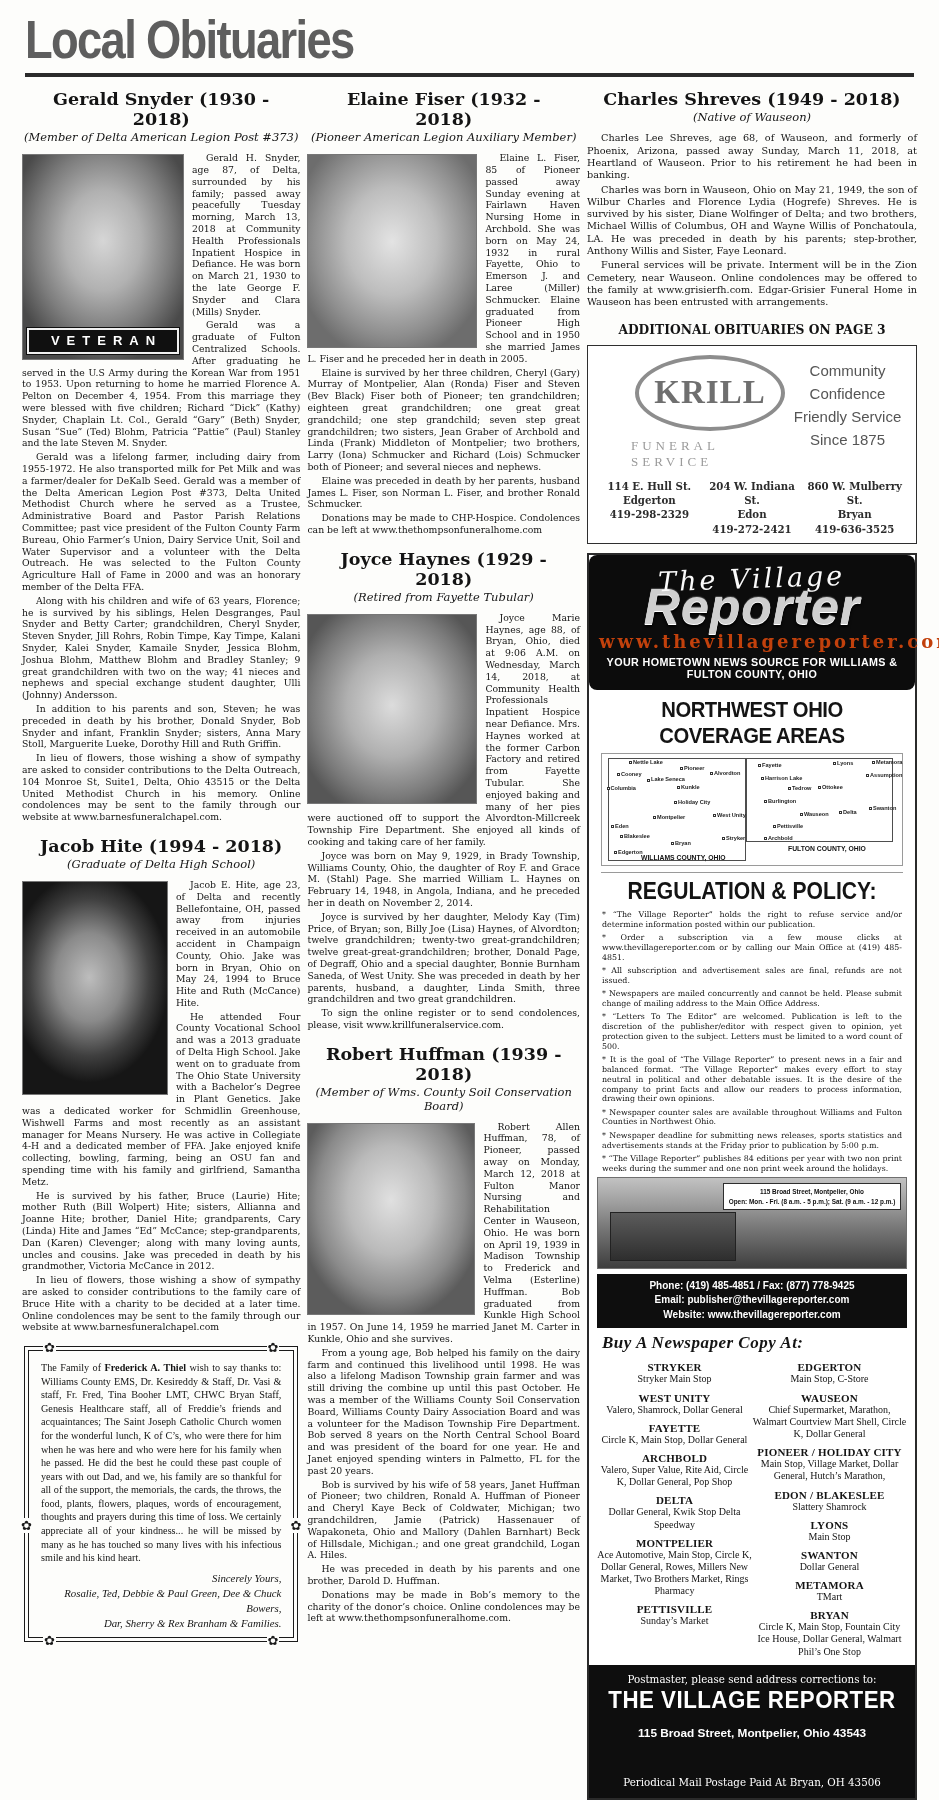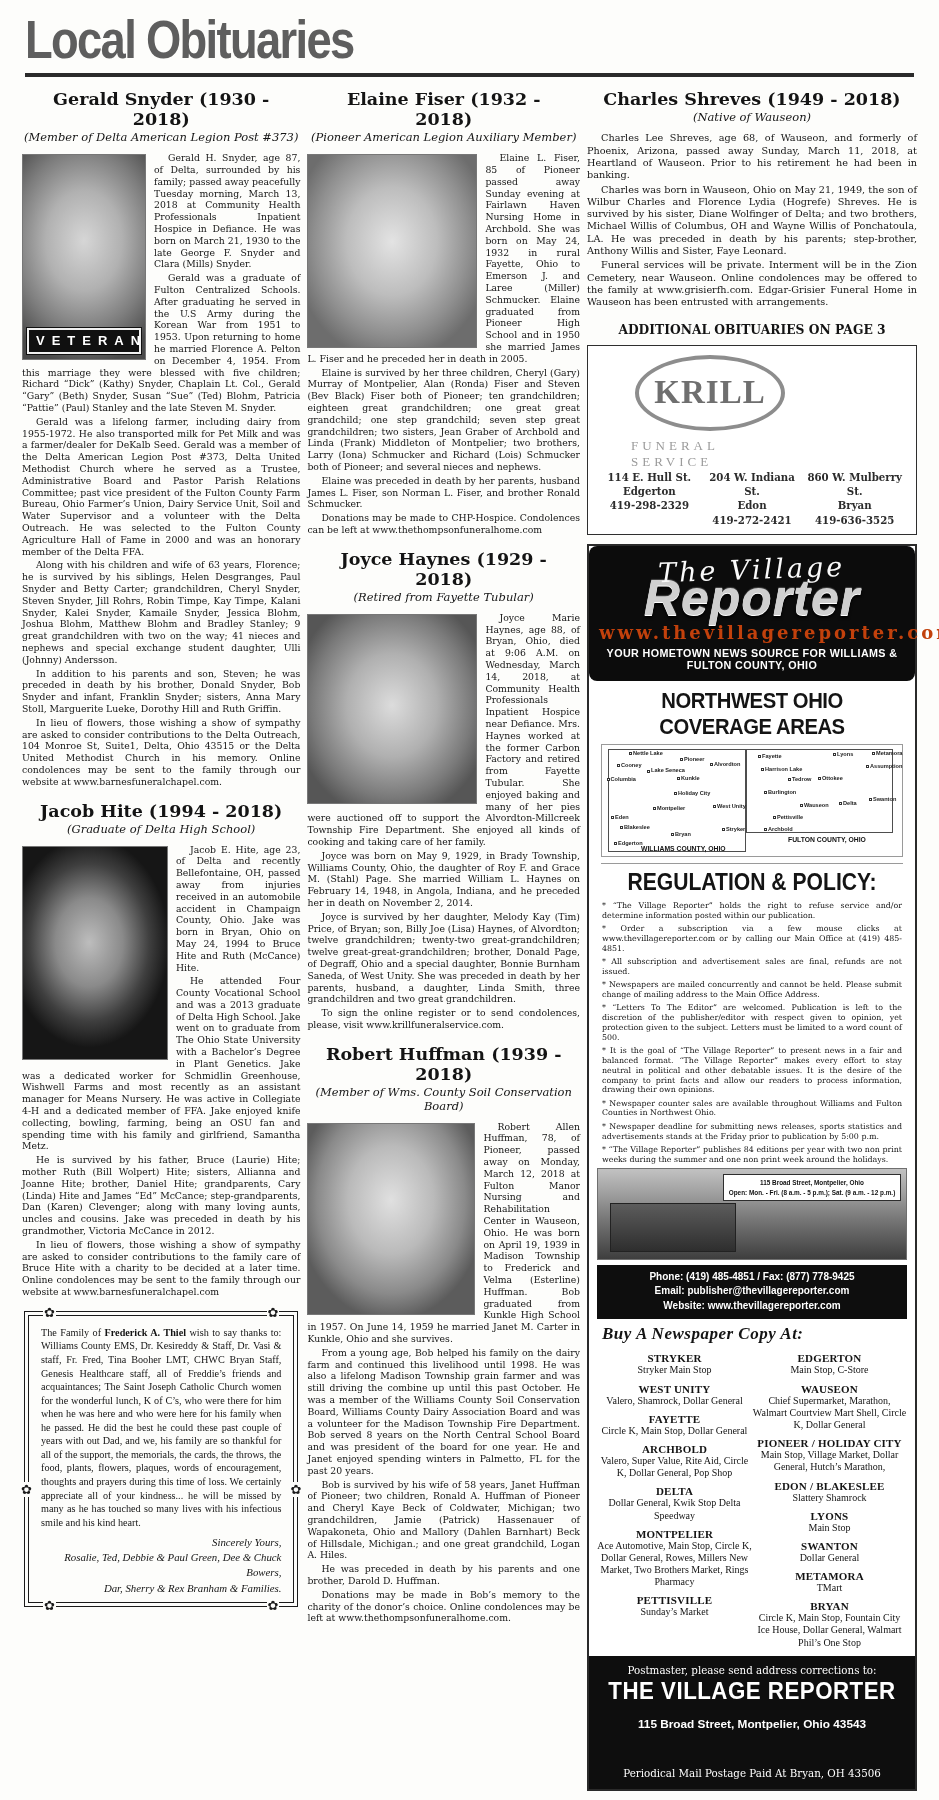--- a/index.html
+++ b/index.html
@@ -25,21 +25,21 @@
   .col3 { width:330px; }
 
   .obit { margin-bottom:13px; }
   .obit-title { font-size:17.5px; font-weight:bold; text-align:center; margin:4px 16px 1px; }
   .obit-sub { font-size:11.5px; font-style:italic; text-align:center; margin:0 0 8px; }
   .obit-body { font-size:9.3px; line-height:1.27; text-align:justify; }
   .obit-body3 { font-size:9.7px; line-height:1.27; text-align:justify; }
   .para { margin:0 0 2px; text-indent:14px; }
 
   .photo { float:left; margin:2px 8px 3px 0; border:1px solid #777; position:relative; }
-  .ph-gerald { width:124px; height:206px;
+  .ph-gerald { width:162px; height:206px;
     background:radial-gradient(95px 125px at 50% 42%, #d6d6d6 0%, #b1b1b1 40%, #7d7d7d 72%, #4a4a4a 100%); }
   .ph-jacob { width:146px; height:214px;
     background:radial-gradient(80px 105px at 46% 45%, #bdbdbd 0%, #8a8a8a 42%, #3f3f3f 75%, #161616 100%); }
   .ph-elaine { width:170px; height:194px;
     background:radial-gradient(100px 120px at 50% 45%, #e3e3e3 0%, #bdbdbd 45%, #8f8f8f 78%, #6d6d6d 100%); }
   .ph-joyce { width:170px; height:190px;
     background:radial-gradient(100px 115px at 50% 48%, #dcdcdc 0%, #b0b0b0 45%, #7a7a7a 80%, #565656 100%); }
   .ph-robert { width:168px; height:192px;
     background:radial-gradient(95px 120px at 50% 40%, #e0e0e0 0%, #bababa 45%, #8a8a8a 78%, #5c5c5c 100%); }
   .vet-banner {
@@ -68,21 +68,21 @@
   .krill-top { display:flex; align-items:flex-start; }
   .krill-left { width:158px; text-align:center;margin-left:33px; }
   .krill-oval { width:150px; height:76px; border:4px solid #8d8d8d; border-radius:50%;
     display:flex; align-items:center; justify-content:center; margin:0 auto; }
   .krill-word { font-family:"Liberation Serif", serif; font-size:33px; color:#6f6f6f;
     letter-spacing:1px; font-weight:600; }
   .krill-fs { color:#9b9b9b; letter-spacing:4px; font-size:13px; margin-top:7px;
     font-family:"Liberation Serif", serif; text-align:left; }
   .krill-tag { flex:1; text-align:center; font-family:"Liberation Sans", sans-serif;
     color:#555; font-size:15px; line-height:1.55; padding-top:4px; }
-  .krill-locs { display:flex; justify-content:space-between; 
+  .krill-locs { display:flex; justify-content:space-between; margin-top:9px;
     font-weight:bold; font-size:10.2px; text-align:center; color:#2c2c2c; }
   .krill-loc { flex:1; line-height:1.4; }
 
   .vrbox { border:2px solid #2a2a2a; background:#fff; }
   .vr-banner { background:#0c0c0c; border-radius:8px; margin:0; padding:8px 10px 5px; text-align:center; }
   .vr-script { color:#fafafa; font-style:italic; font-size:27px; letter-spacing:3px;
     font-family:"DejaVu Serif", serif; transform:rotate(-2deg); display:inline-block; }
   .vr-main { font-style:italic; font-weight:bold; font-size:50px; line-height:.85;
     font-family:"Liberation Sans", sans-serif; color:#cfcfcf; letter-spacing:1px;
     text-shadow:0 1px 0 #fff, 0 -1px 1px #444, 0 3px 3px #000; margin-top:-8px; }
@@ -257,20 +257,25 @@
       <div class="addl-note">ADDITIONAL OBITUARIES ON PAGE 3</div>
 
       <div class="krill">
         <div class="krill-top">
           <div class="krill-left">
             <div class="krill-oval">
               <span class="krill-word">KRILL</span>
             </div>
             <div class="krill-fs">FUNERAL SERVICE</div>
           </div>
+          <div class="krill-tag">
+            <div>Community Confidence</div>
+            <div>Friendly Service</div>
+            <div>Since 1875</div>
+          </div>
         </div>
         <div class="krill-locs">
 
             <div class="krill-loc">
               <div>114 E. Hull St.</div>
               <div>Edgerton</div>
               <div>419-298-2329</div>
             </div>
 
             <div class="krill-loc">

